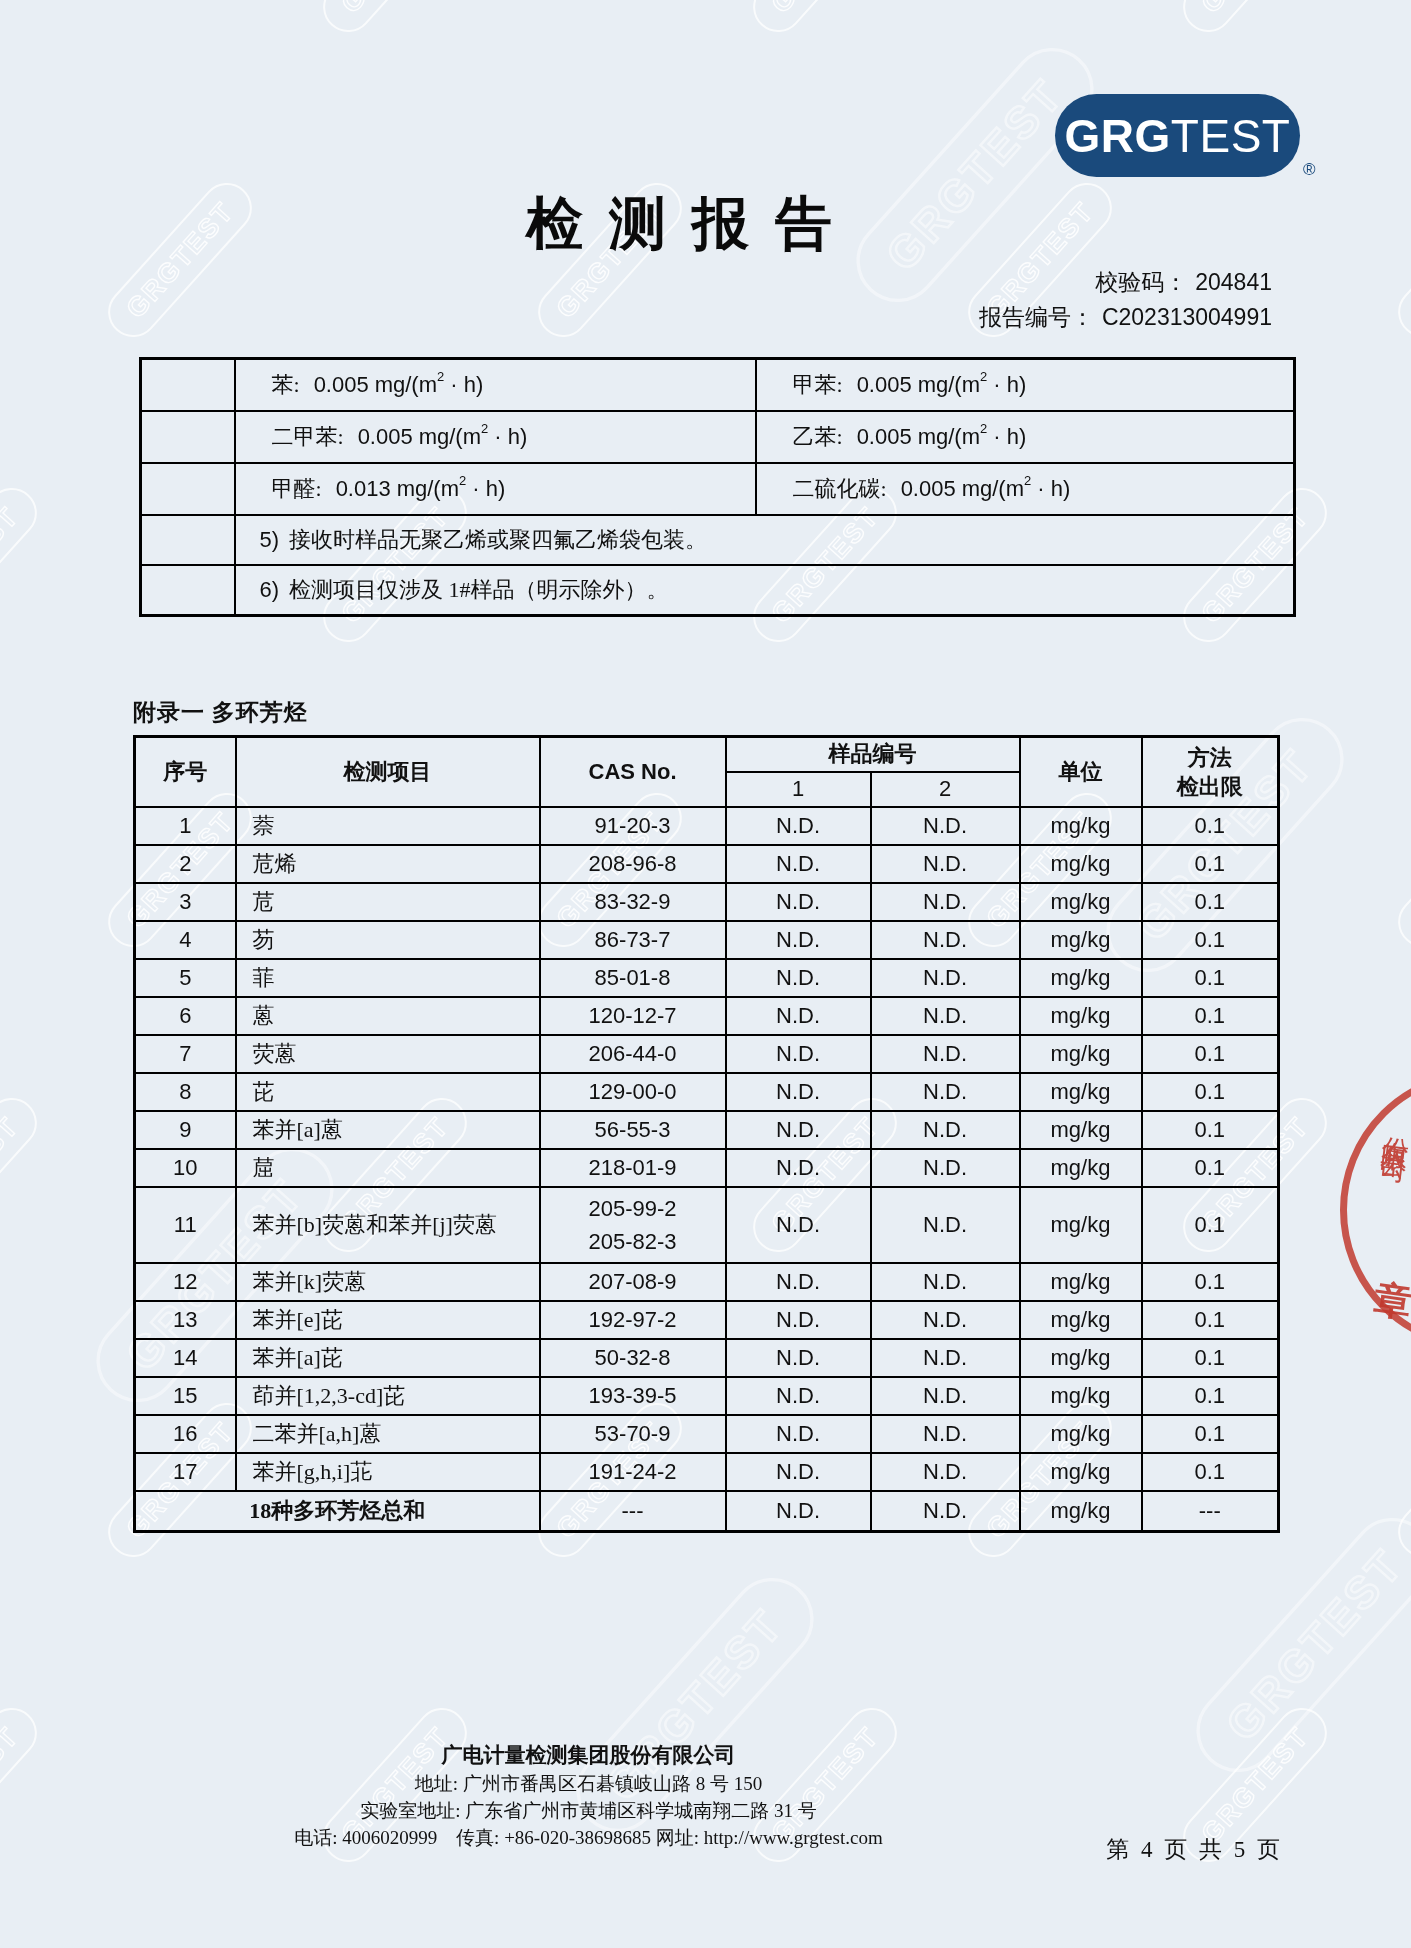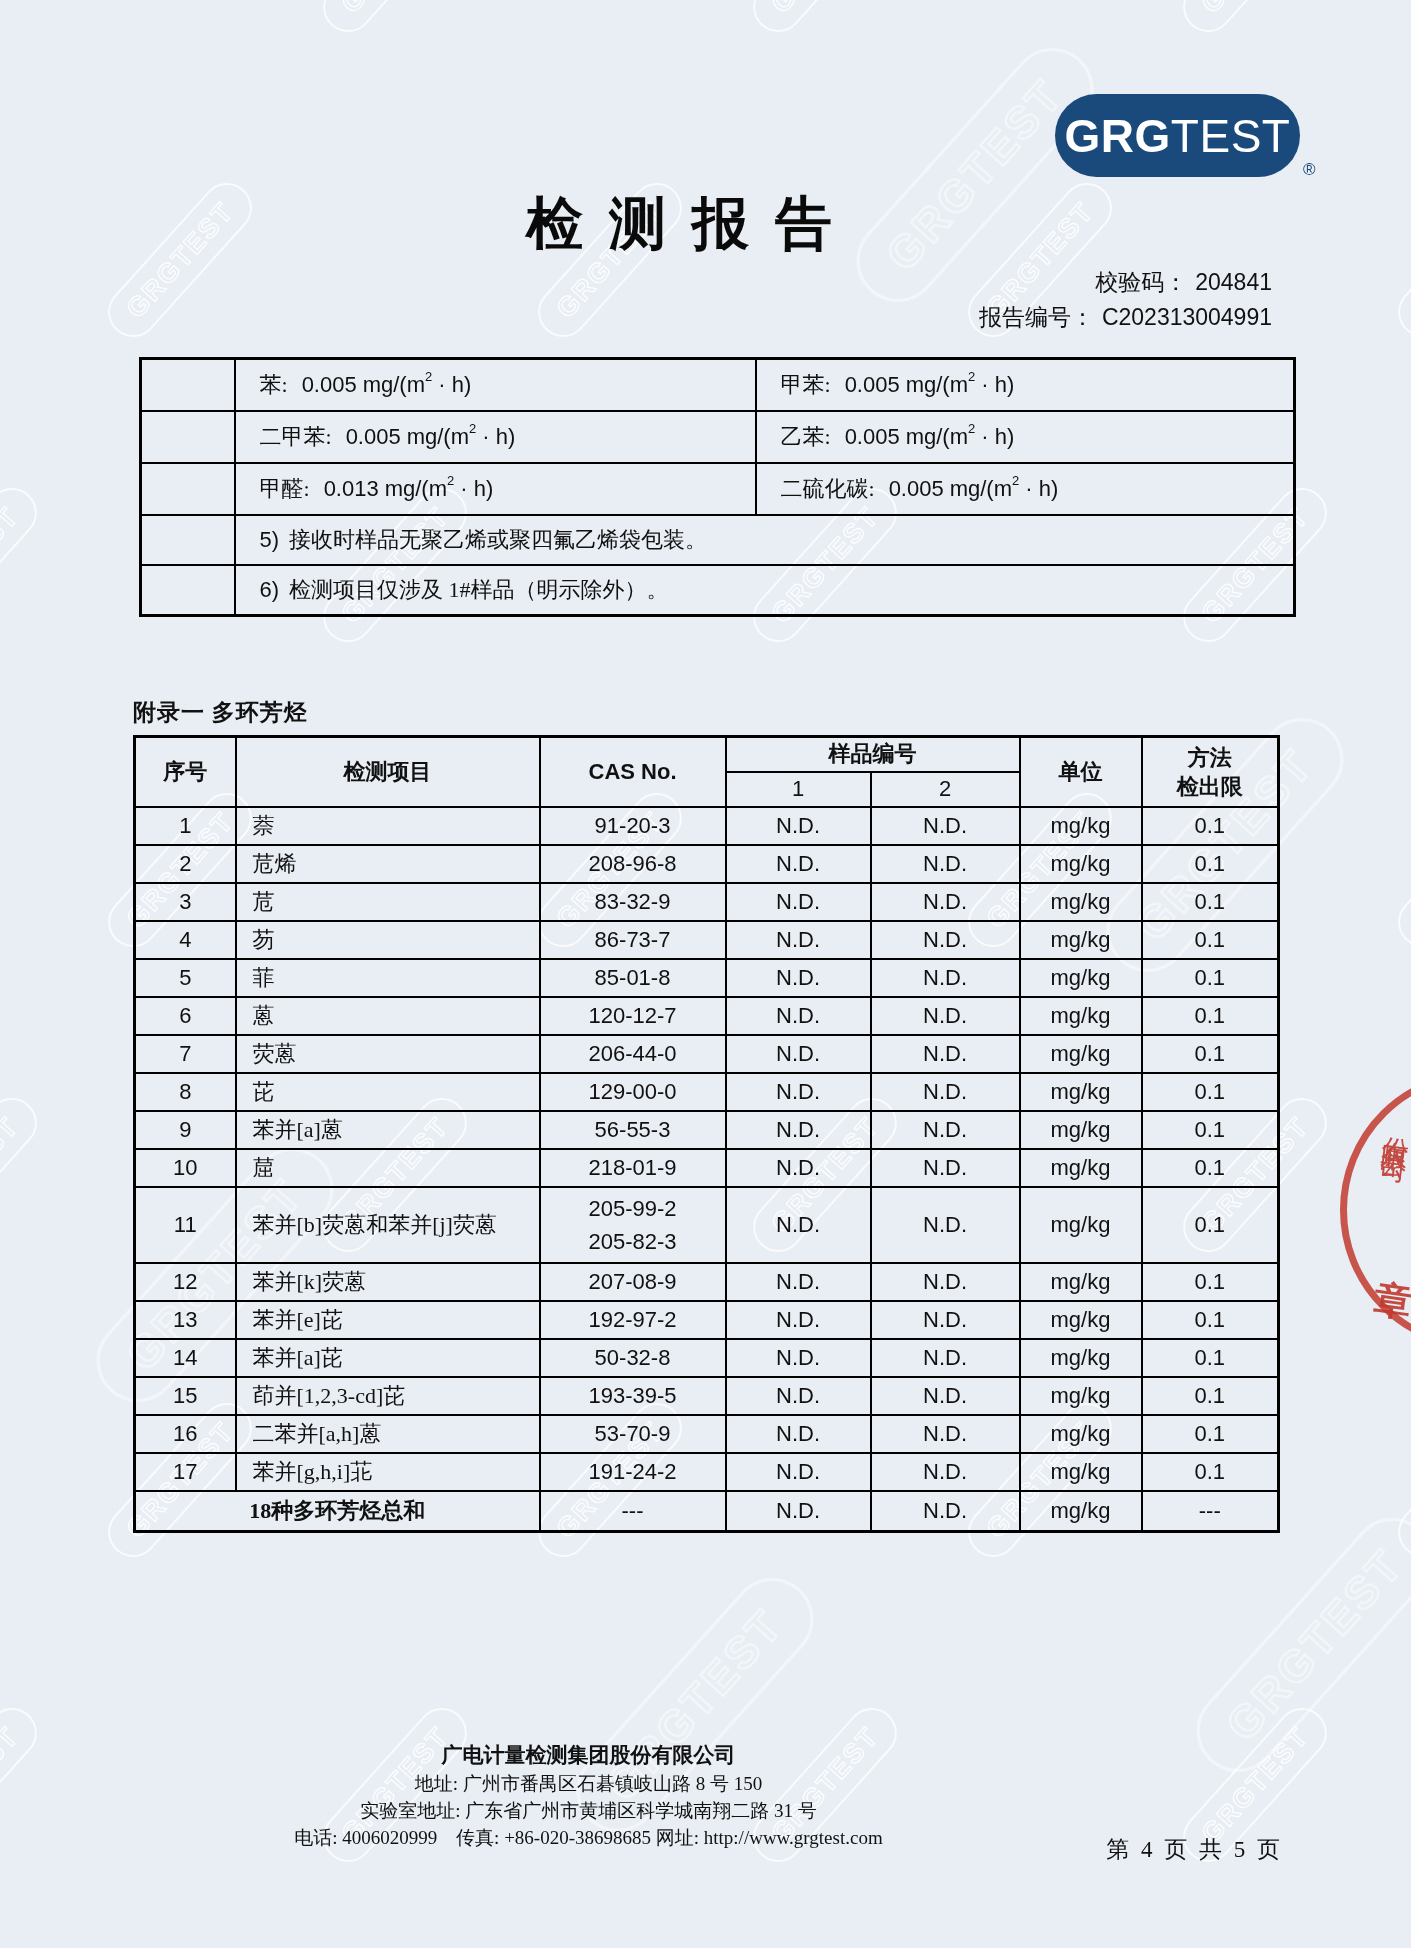--- a/index.html
+++ b/index.html
@@ -47,21 +47,21 @@
   .codes { right:139px; top:265px; text-align:right; font-size:23px; line-height:35px; }
   .codes .lbl { font-family:"Liberation Serif", serif; }
   .codes .val { font-family:"Liberation Sans", sans-serif; margin-left:8px; }
 
   
   table.rpt { border-collapse:collapse; table-layout:fixed; background:transparent; }
   table.rpt td { border:2.5px solid #000; padding:0; vertical-align:middle; font-size:22px; }
   table.rpt { border:3px solid #000; }
 
   .t-summary { left:139px; top:357px; width:1154px; }
-  .t-summary td.meas { text-align:left; padding-left:24px;margin-top:21px; }
+  .t-summary td.meas { text-align:left; padding-left:36px;margin-top:21px; }
   .t-summary .lbl { font-family:"Liberation Serif", serif; margin-right:14px; }
   .t-summary .val { margin-right:6px; }
   .t-summary sup { font-size:13px; position:relative; top:-2px; }
   .t-summary td.note { padding-left:24px;margin-left:16px; }
   .t-summary .note-num { margin-right:10px; }
 
   .appendix-heading {
     left:133px; top:697px; font-size:23px; font-weight:bold;
     font-family:"Liberation Serif", serif; letter-spacing:1px;
   }

